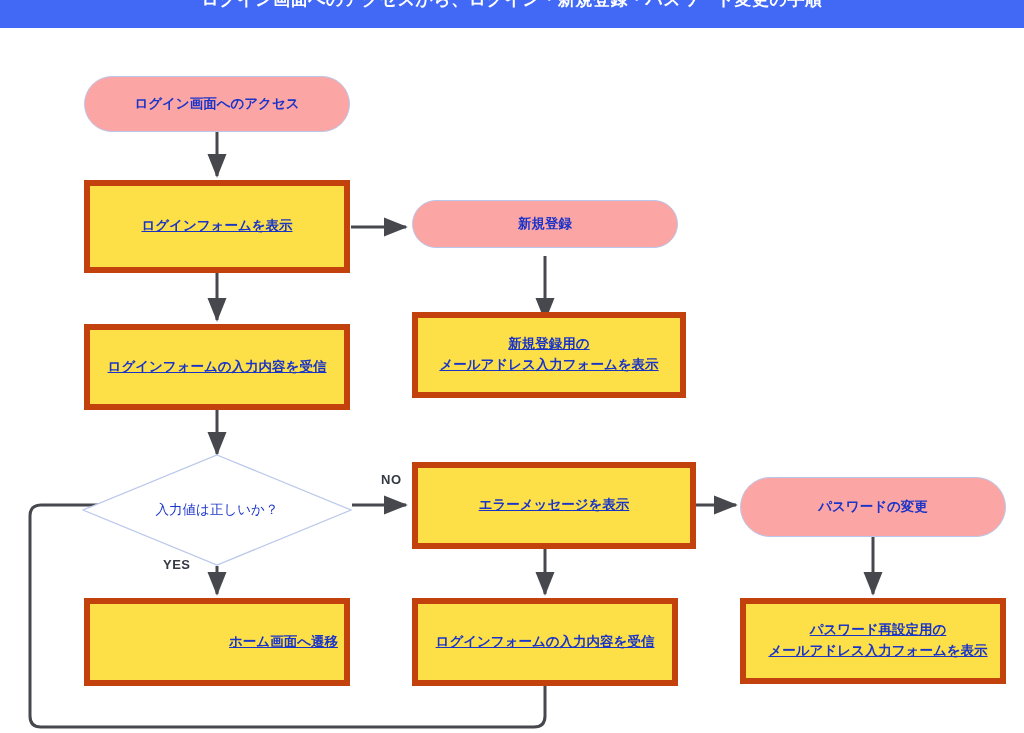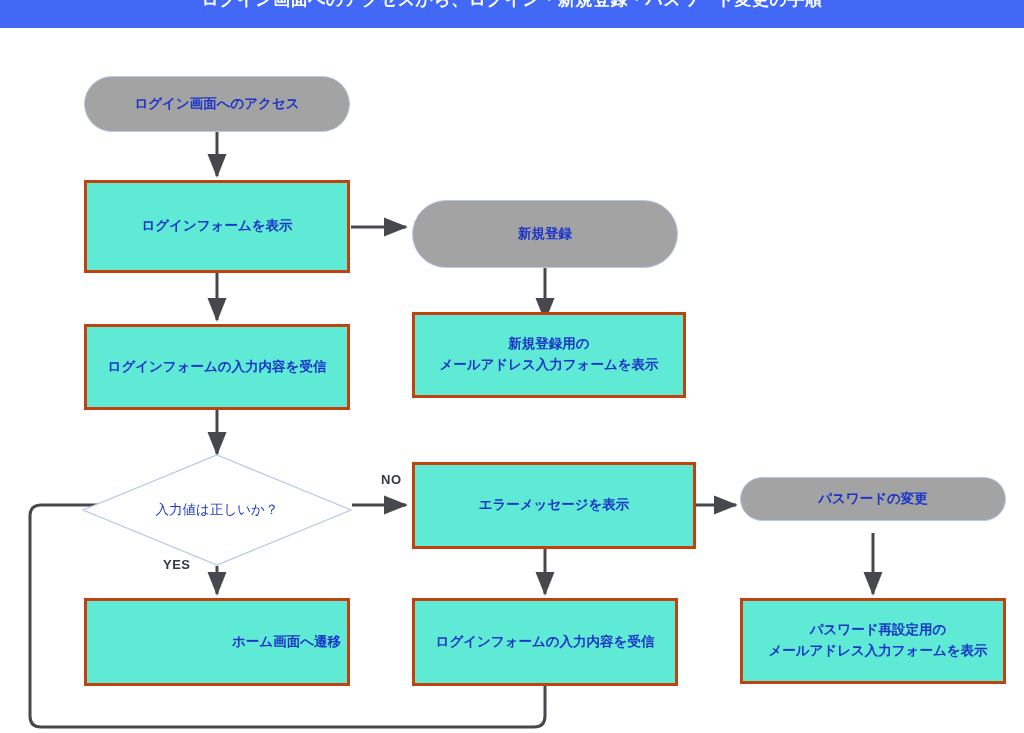--- a/index.html
+++ b/index.html
@@ -45,25 +45,26 @@
     align-items:center;
     justify-content:center;
     text-align:center;
     color:#1a34c8;
     font-weight:bold;
     font-size:13.5px;
     line-height:1.55;
     z-index:3;
   }
   .node.rect{
-    background:#5eead4;
-    border:3px solid #c2410c;
+    background:#fde047;
+    border:6px solid #c2410c;
+    text-decoration:underline;
   }
   .node.stadium{
-    background:#a3a3a3;
+    background:#fca5a5;
     border:1px solid #b9c7ea;
     border-radius:999px;
   }
   .node .label{
     display:block;
     padding:0 6px;
     white-space:pre-line;
   }
 
   
@@ -154,38 +155,38 @@
       <svg class="diamond-shape" viewBox="0 0 270 112" preserveAspectRatio="none">
         <polygon points="135,1 269,56 135,111 1,56" fill="#ffffff" stroke="#b9c7ea" stroke-width="1.2"></polygon>
       </svg>
       <div class="diamond-label">入力値は正しいか？</div>
     </div>
 
     <div class="node rect" style="left:84px;top:570px;width:266px;height:88px;justify-content:flex-end;">
       <span class="label">ホーム画面へ遷移</span>
     </div>
 
-    <div class="node stadium" style="left:412px;top:172px;width:266px;height:68px;">
+    <div class="node stadium" style="left:412px;top:172px;width:266px;height:48px;">
       <span class="label">新規登録</span>
     </div>
 
     <div class="node rect" style="left:412px;top:284px;width:274px;height:86px;">
       <span class="label">新規登録用の
 メールアドレス入力フォームを表示</span>
     </div>
 
     <div class="node rect" style="left:412px;top:434px;width:284px;height:87px;">
       <span class="label">エラーメッセージを表示</span>
     </div>
 
     <div class="node rect" style="left:412px;top:570px;width:266px;height:88px;">
       <span class="label">ログインフォームの入力内容を受信</span>
     </div>
 
-    <div class="node stadium" style="left:740px;top:449px;width:266px;height:44px;">
+    <div class="node stadium" style="left:740px;top:449px;width:266px;height:60px;">
       <span class="label">パスワードの変更</span>
     </div>
 
     <div class="node rect" style="left:740px;top:570px;width:266px;height:86px;padding-left:10px;">
       <span class="label">パスワード再設定用の
 メールアドレス入力フォームを表示</span>
     </div>
 
   </div>
 </div>

